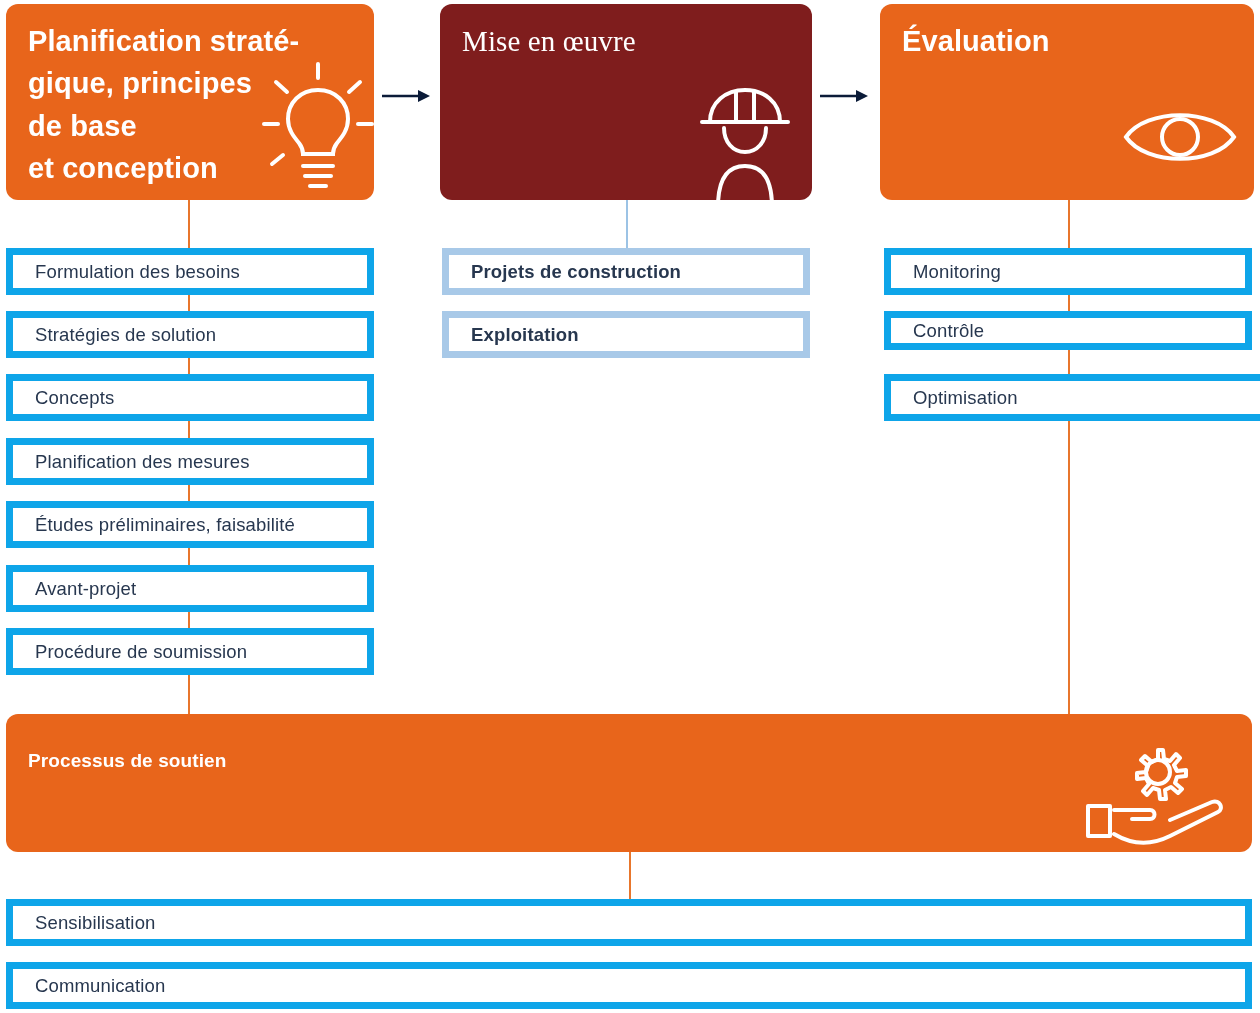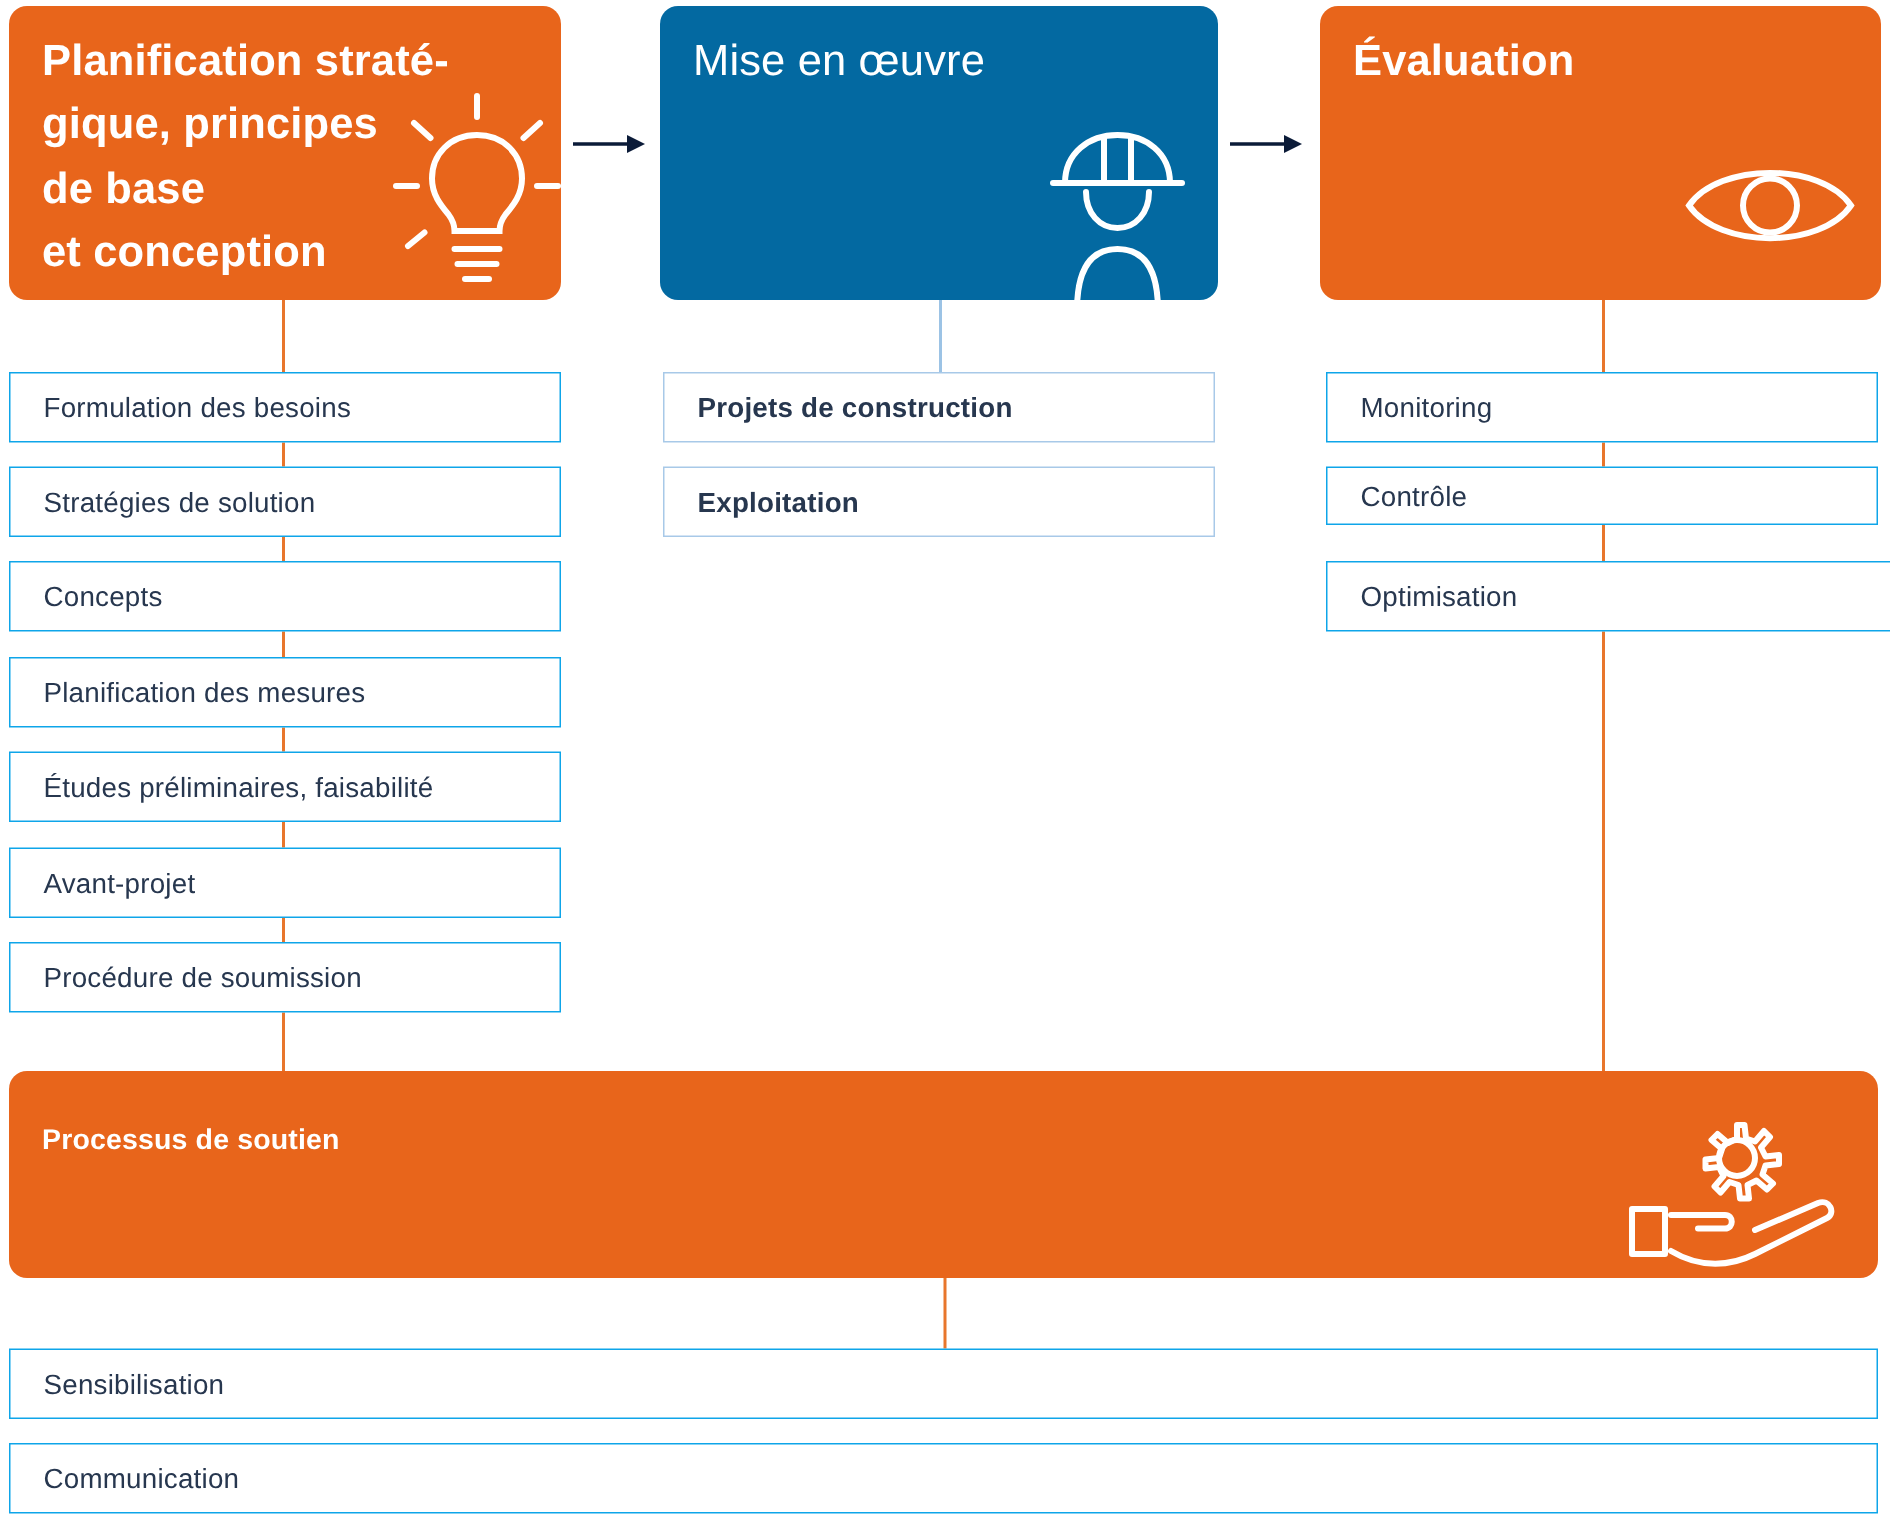--- a/index.html
+++ b/index.html
@@ -40,37 +40,37 @@
     top: 16px;
     left: 22px;
     right: 60px;
     color: #ffffff;
     font-size: 29px;
     line-height: 1.46;
     font-weight: bold;
     letter-spacing: 0.1px;
   }
   .phase.orange { background: #e8651b; }
-  .phase.blue   { background: #0369a1; }
+  .phase.blue   { background: #7f1d1d; font-family: Liberation Serif, serif; }
   .phase.blue .phase-title { font-weight: normal; }
   .phase .phase-icon {
     position: absolute;
   }
 
   
   .arrow {
     position: absolute;
     z-index: 3;
   }
 
   
   .item {
     position: absolute;
     box-sizing: border-box;
-    border: 1px solid #0ea5e9;
+    border: 7px solid #0ea5e9;
     background: #ffffff;
     z-index: 2;
     display: flex;
     align-items: center;
   }
   .item.blue-border { border-color: #a8c9e8; font-weight: bold; }
   .item .item-label {
     padding-left: 22px;
     font-size: 18.5px;
     color: #27374f;

